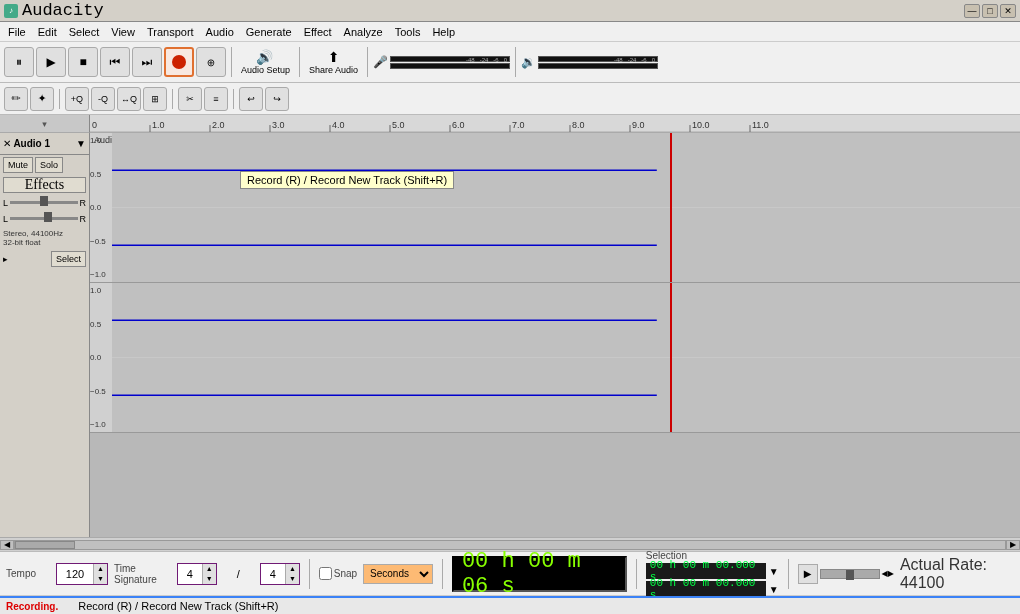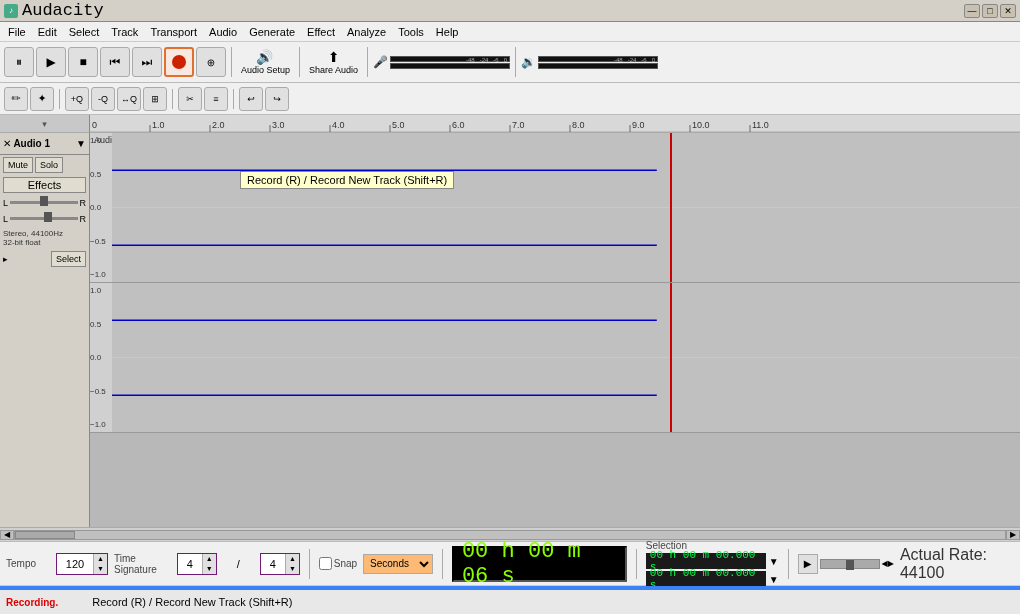--- a/index.html
+++ b/index.html
@@ -109,24 +109,24 @@
       border: 1px solid #888;
       font-size: 9px;
       cursor: pointer;
       display: flex; align-items: center; justify-content: center;
     }
     .track-effects-btn {
       width: 100%;
       height: 16px;
       background: #e0dcd0;
       border: 1px solid #888;
-      font-size: 11px;
+      font-size: 14px;
       cursor: pointer;
       margin-top: 2px;
-      display: flex; align-items: center; justify-content: center;
+      display: flex; align-items: center; justify-content: center; font-family: Liberation Serif, serif;
     }
     .track-slider-row {
       display: flex; align-items: center; gap: 2px; font-size: 9px;
       margin-top: 1px;
     }
     .track-info { font-size: 8px; color: #333; margin-top: 2px; }
     .track-select-row {
       display: flex; align-items: center; justify-content: space-between;
       font-size: 9px; margin-top: 2px;
     }
@@ -226,26 +226,26 @@
       display: flex; align-items: center; justify-content: center;
       font-size: 10px; cursor: pointer;
     }
 
     
     .actual-rate { font-size: 16px; color: #333; }
 
     
     .status-bar {
       background: #e8e8e8;
-      border-top: 4px solid #3b82f6;
-      height: 28px;
+      border-top: 2px solid #3b82f6;
+      height: 18px;
       display: flex;
       align-items: center;
       padding: 0 6px;
-      gap: 34px;
+      gap: 20px;
     }
     .status-left { font-size: 10px; color: #d00; font-weight: bold; }
 
     
     .app-window {
       display: flex;
       flex-direction: column;
       width: 1020px;
       height: 614px;
       overflow: hidden;
@@ -314,21 +314,21 @@
       <div class="title-btn">—</div>
       <div class="title-btn">□</div>
       <div class="title-btn">✕</div>
     </div>
   </div>
 
   <div class="menu-bar">
     <div class="menu-item">File</div>
     <div class="menu-item">Edit</div>
     <div class="menu-item">Select</div>
-    <div class="menu-item">Track</div>
+    <div class="menu-item">View</div>
     <div class="menu-item">Transport</div>
     <div class="menu-item">Audio</div>
     <div class="menu-item">Generate</div>
     <div class="menu-item">Effect</div>
     <div class="menu-item">Analyze</div>
     <div class="menu-item">Tools</div>
     <div class="menu-item">Help</div>
   </div>
 
   <div class="toolbar-row" style="position:relative;">

